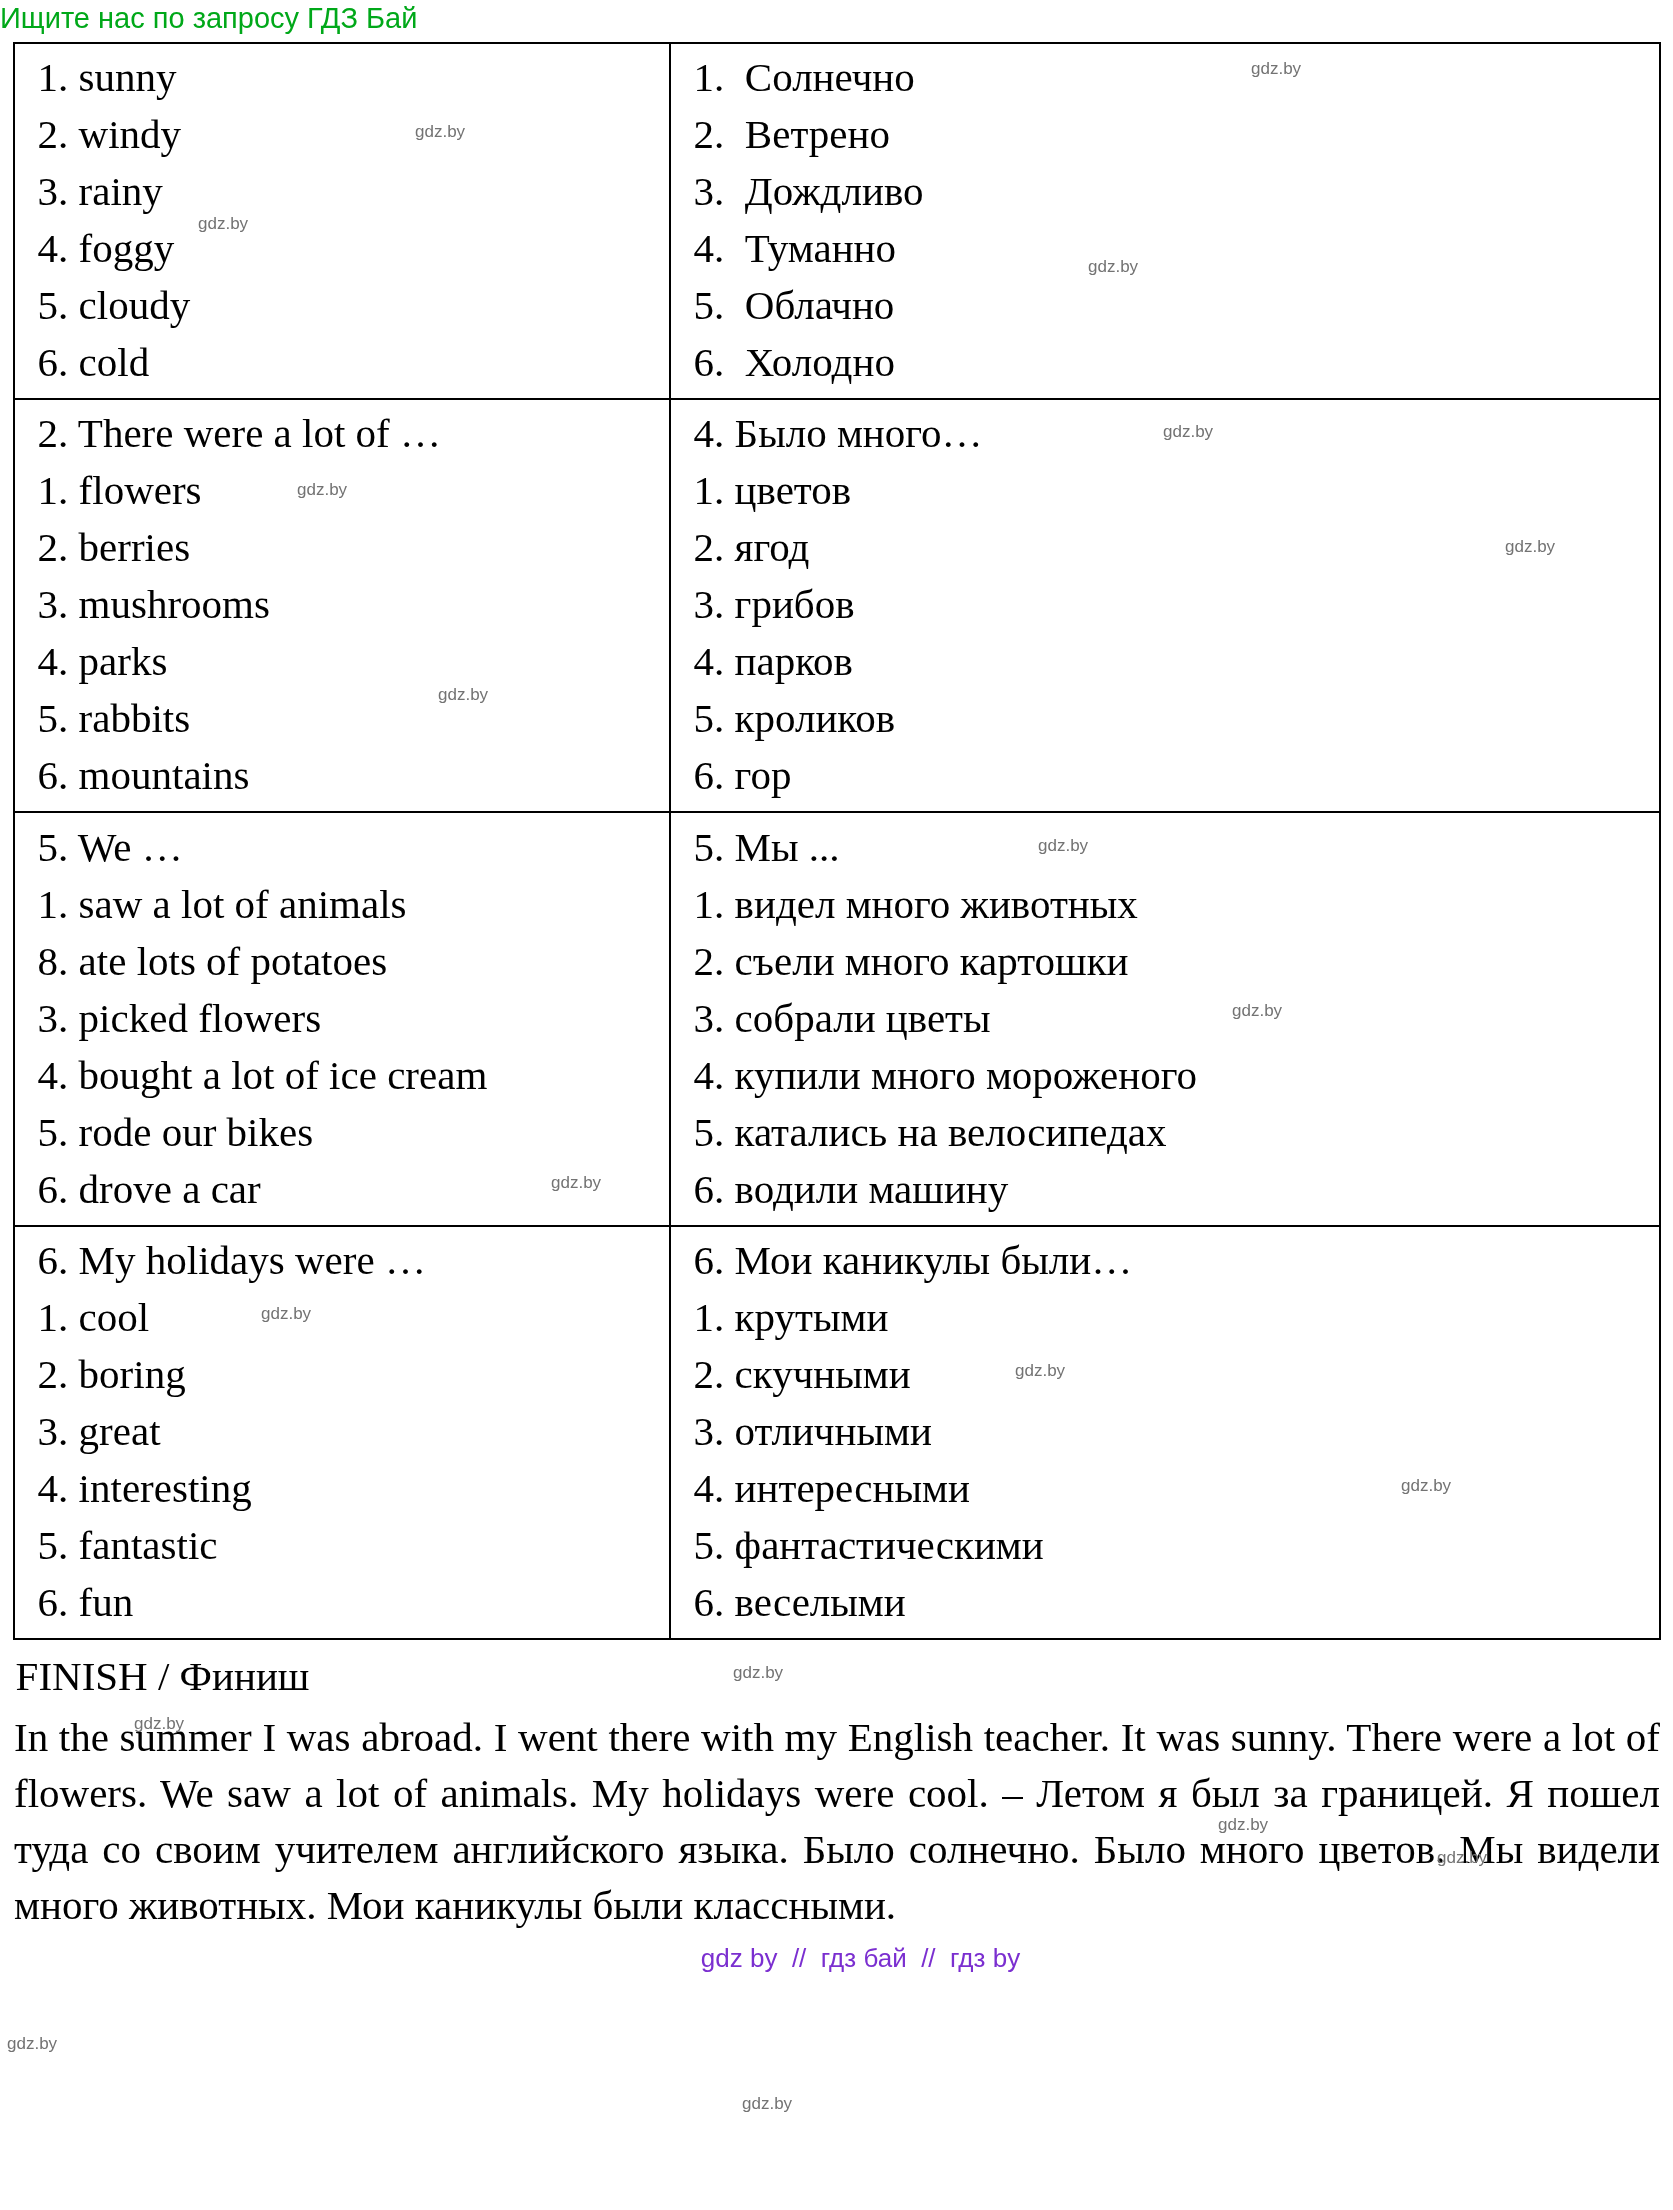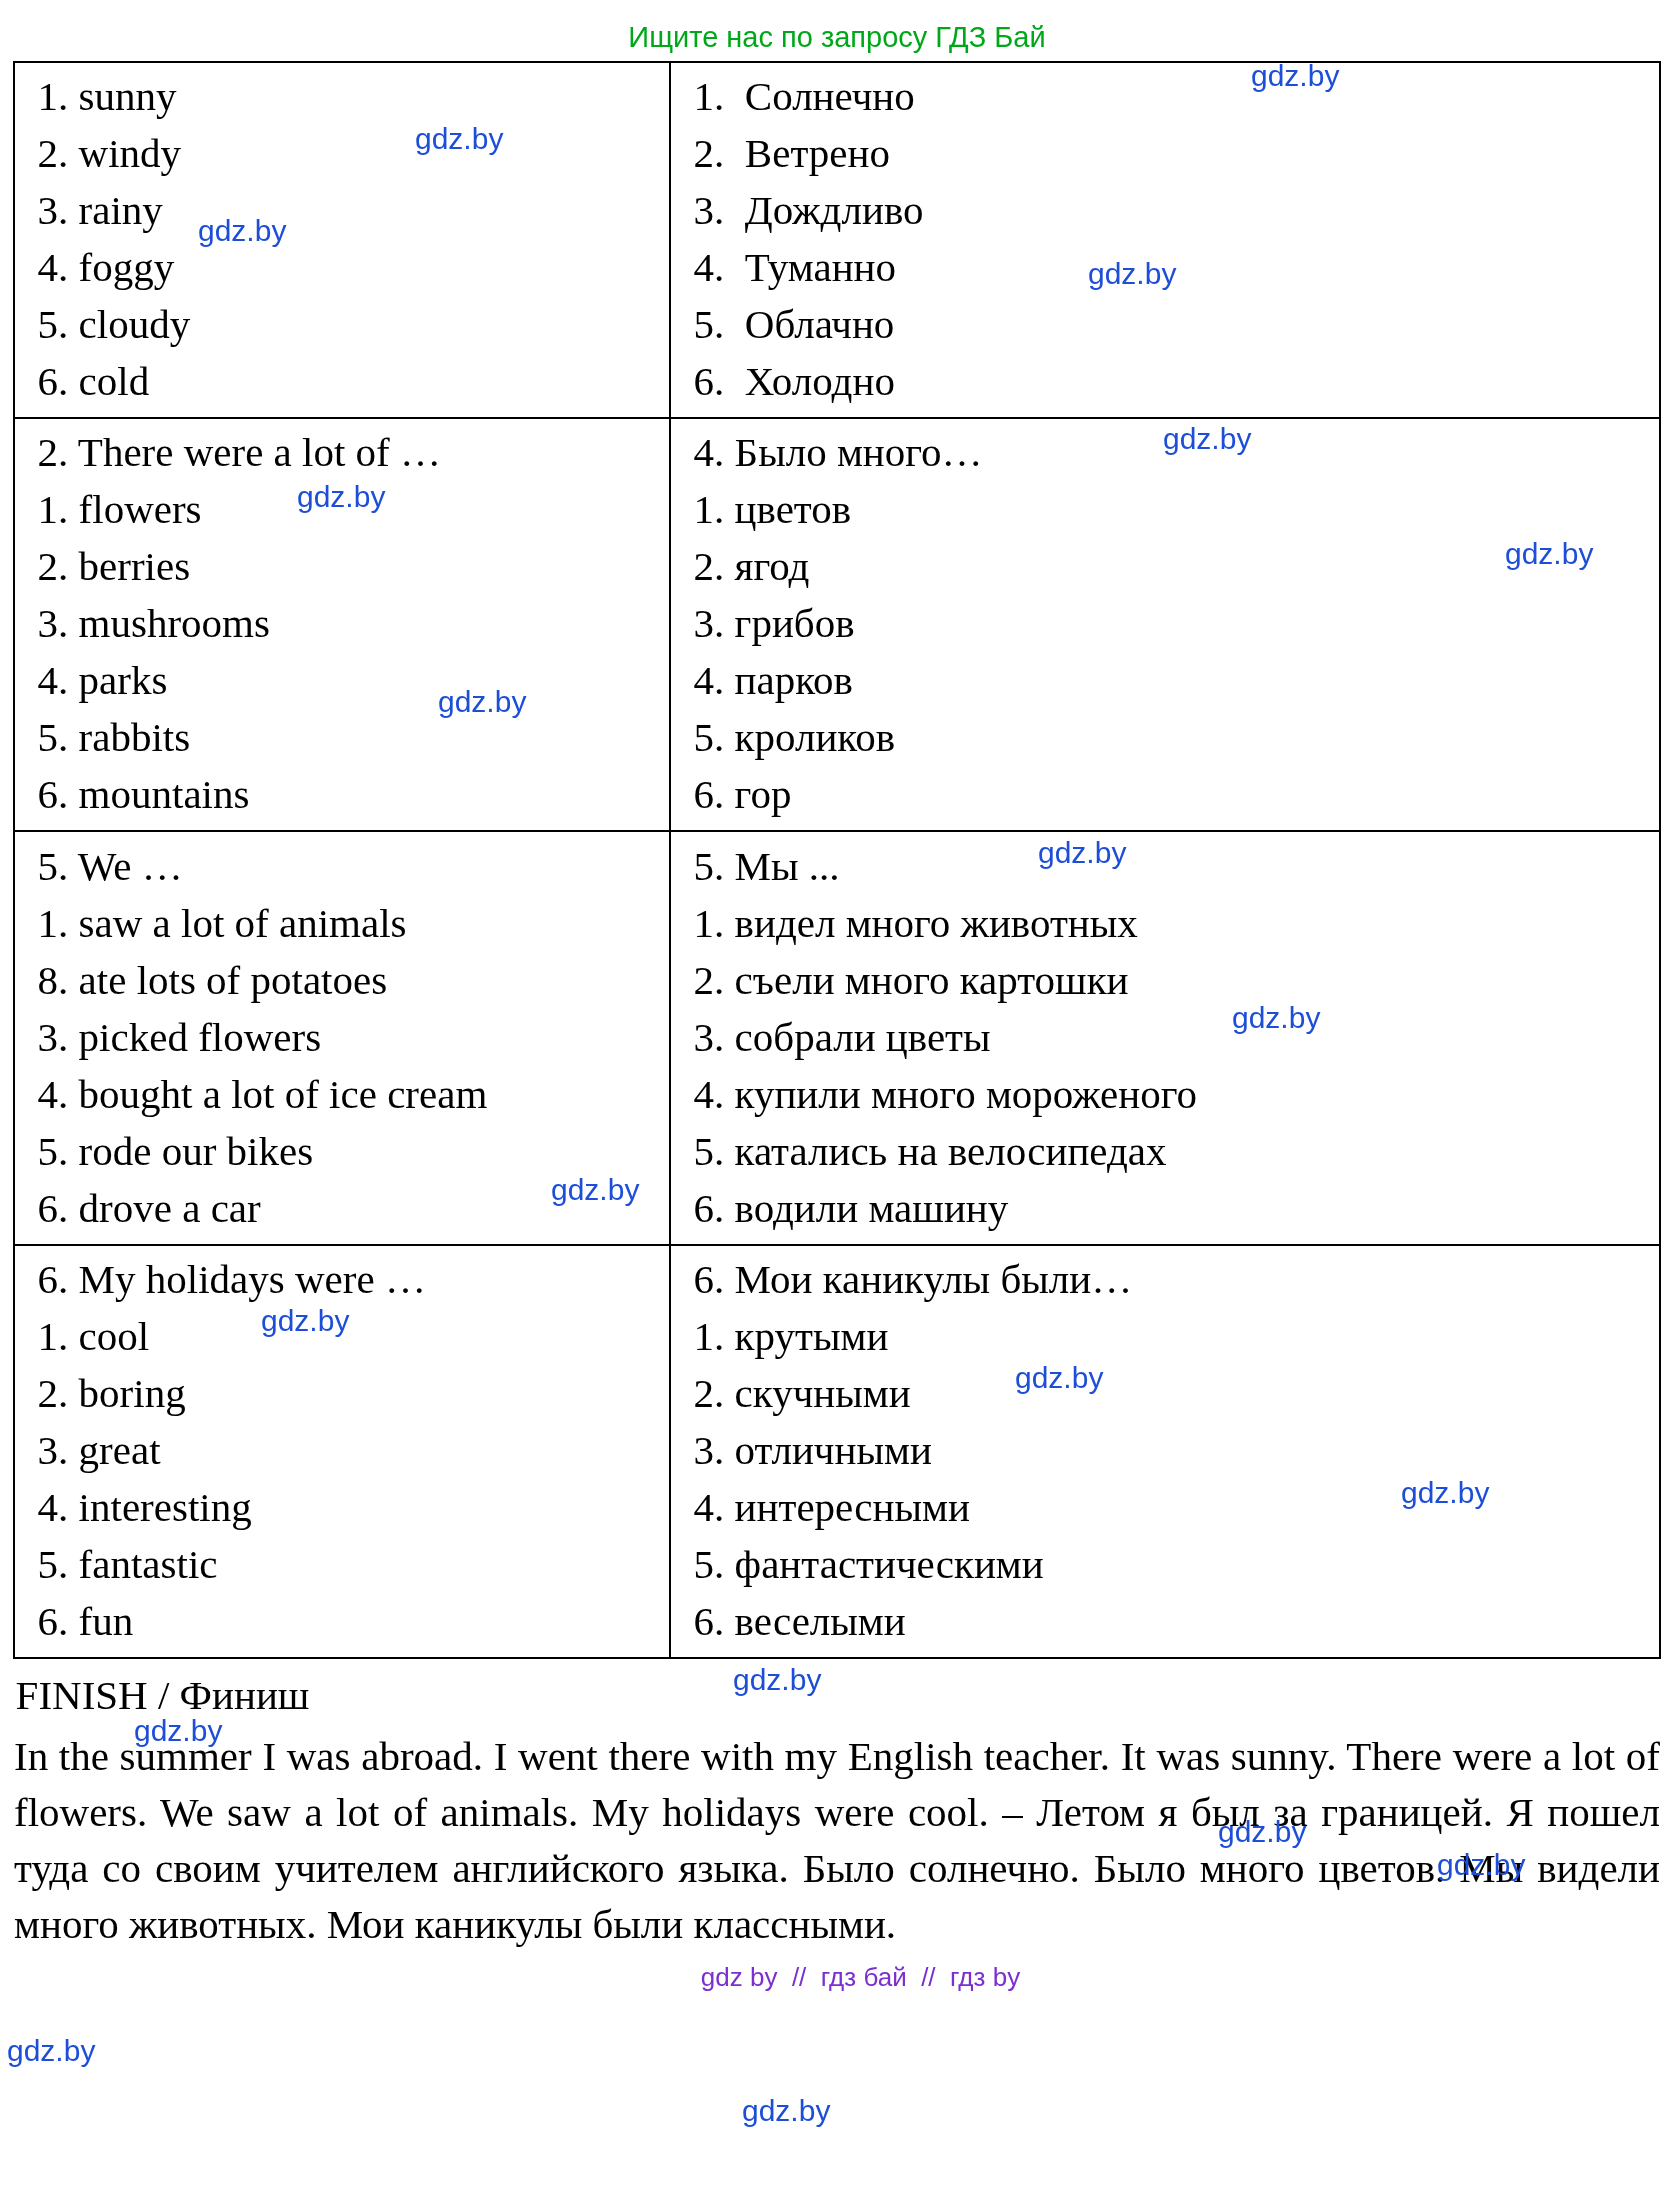--- a/index.html
+++ b/index.html
@@ -7,22 +7,22 @@
   .page {
     position: relative;
     width: 1674px;
     height: 2211px;
     background: #ffffff;
     font-family: "Liberation Serif", "DejaVu Serif", serif;
     color: #000000;
     overflow: hidden;
   }
   .promo {
-    padding-top: 21px;
-    text-align: center;
+    padding-top: 2px;
+    text-align: left;
     font-family: "Liberation Sans", sans-serif;
     font-size: 29px;
     font-weight: 400;
     color: #00a819;
   }
   table.grid {
     border-collapse: collapse;
     width: 1648px;
     margin: 7px auto 0 auto;
     table-layout: fixed;
@@ -63,22 +63,22 @@
     font-family: "Liberation Sans", sans-serif;
     font-size: 26px;
     color: #7b2fd0;
     white-space: pre-wrap;
     cursor: pointer;
     margin-left: 47px;
   }
   .wm {
     position: absolute;
     font-family: "Liberation Sans", sans-serif;
-    font-size: 30px;
-    color: #1d4ed8;
+    font-size: 17px;
+    color: #737373;
     white-space: nowrap;
   }
 </style>
 </head>
 <body>
 
 <div class="page">
 
   <div class="promo">Ищите нас по запросу ГДЗ Бай</div>
 

